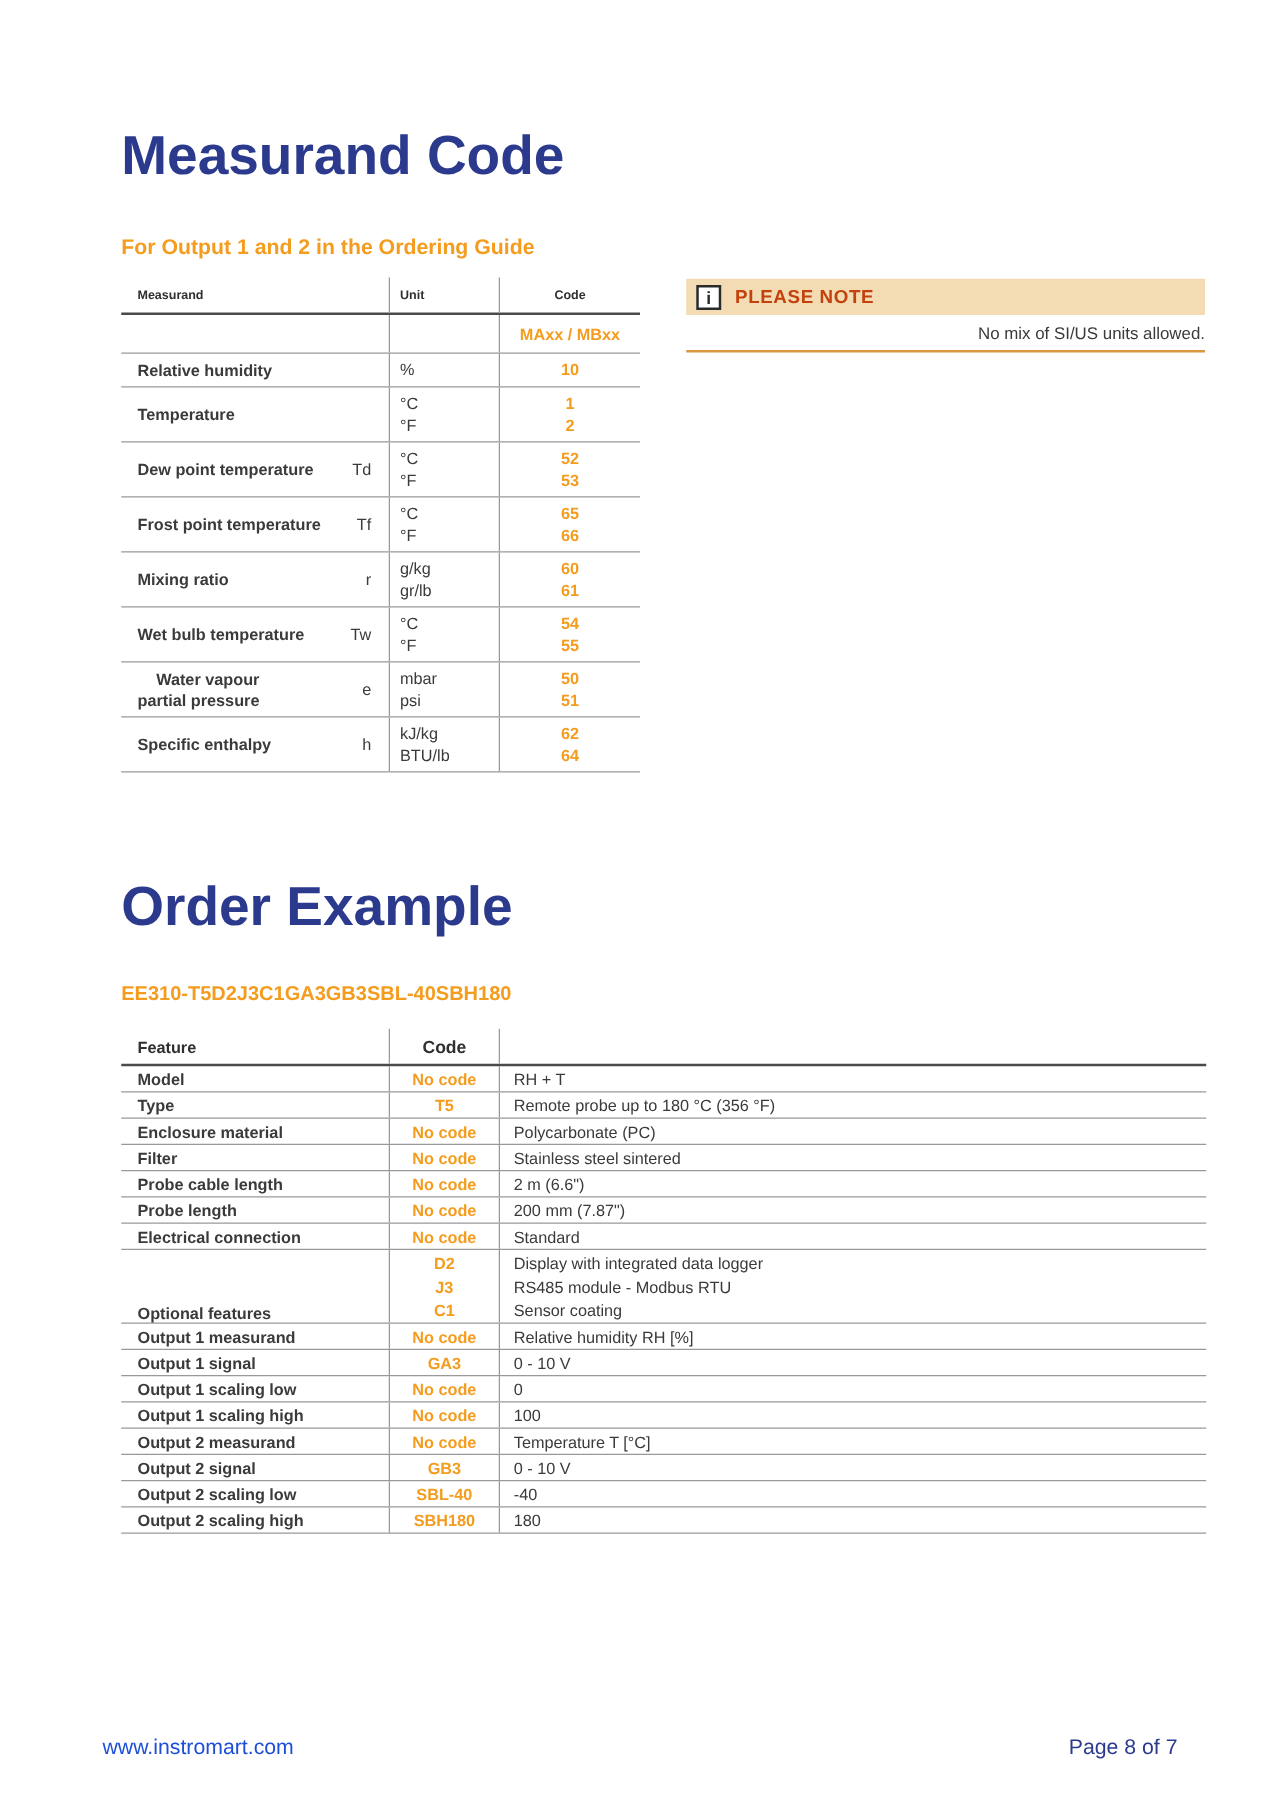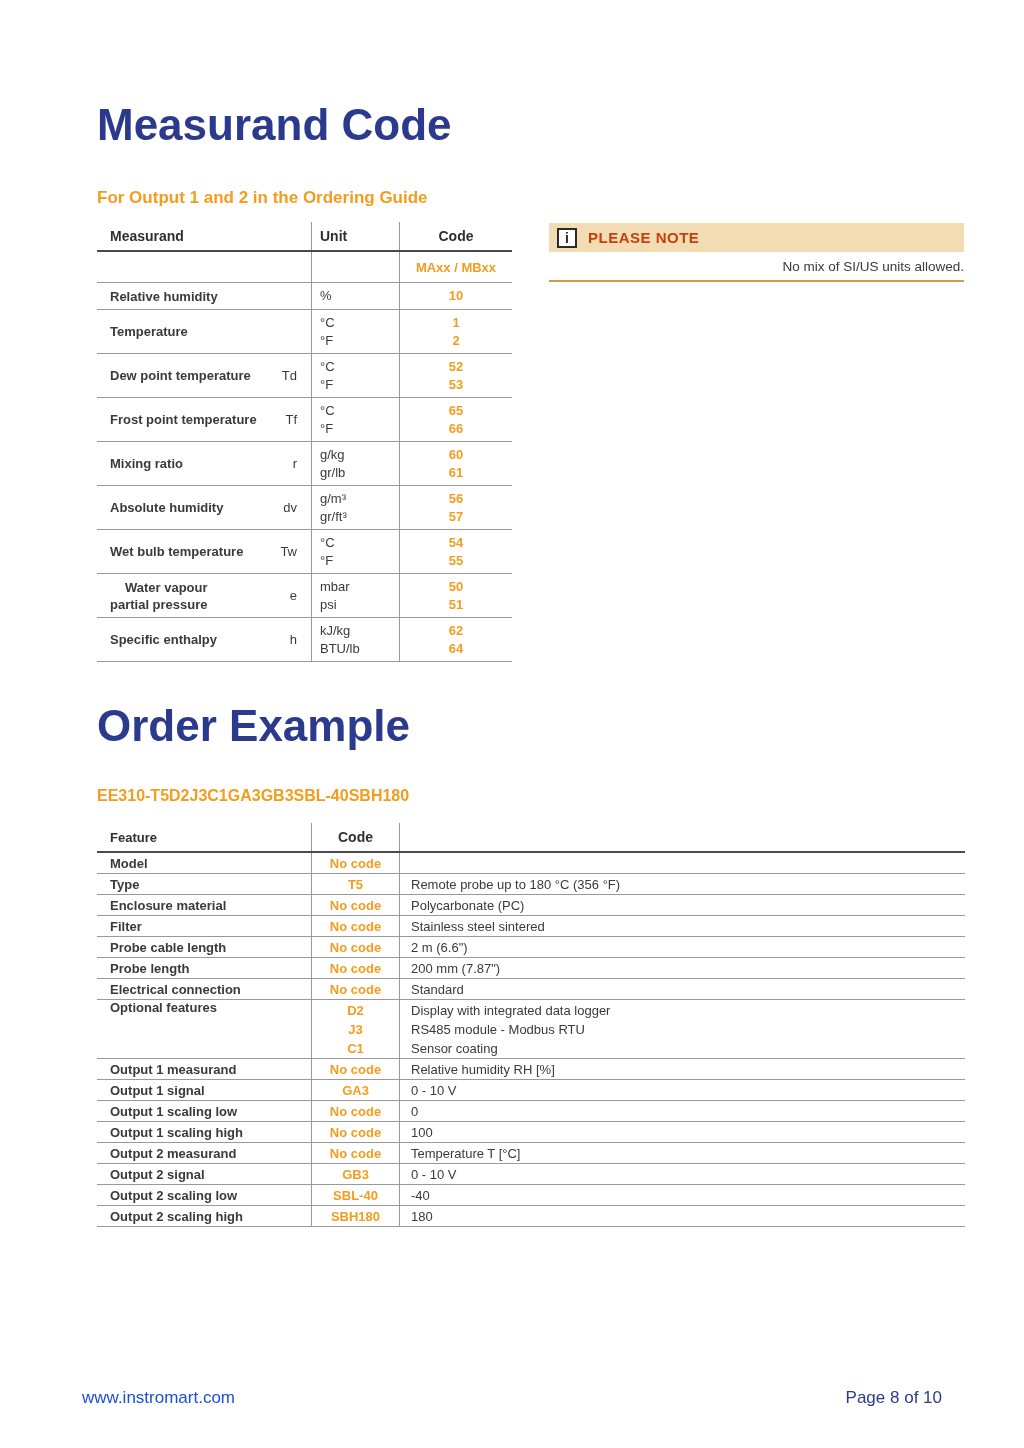--- a/index.html
+++ b/index.html
@@ -10,21 +10,21 @@
   #title-measurand { top:103px; }
   #title-order { top:704px; }
 
   .sec-subtitle { position:absolute; left:97px; font-size:17px; font-weight:bold; color:#f49c1e; }
   #subtitle-measurand { top:188px; }
   #order-code { top:787px; font-size:16px; }
 
   
   #measurand-table { position:absolute; left:97px; top:222px; width:415px; font-size:13px; }
   .t1row { display:grid; grid-template-columns:215px 88px 112px; border-bottom:1px solid #999; }
-  .t1row.hdr { height:30px; border-bottom:2px solid #4a4a4a; font-weight:bold; font-size:14px; color:#2f2f2f; }
+  .t1row.hdr { height:30px; border-bottom:2px solid #4a4a4a; font-weight:bold; font-size:10px; color:#2f2f2f; }
   .t1row.sub { height:31px; }
   .t1row.r1 { height:27px; }
   .t1row.r2 { height:44px; }
   .tc { display:flex; align-items:center; }
   .tc.colA { padding-left:13px; border-right:1px solid #999; }
   .tc.colB { padding-left:8px; border-right:1px solid #999; }
   .tc.colC { justify-content:center; text-align:center; }
   .stack { display:flex; flex-direction:column; justify-content:center; line-height:18px; }
   .stack.ctr { align-items:center; }
   .mname { font-weight:bold; display:flex; flex-direction:column; line-height:17px;text-align:right; }
@@ -165,40 +165,20 @@
     <div class="tc colC">
         <div class="stack ctr codeval">
           <span>60</span>
           <span>61</span>
         </div>
       </div>
   </div>
   <div class="t1row r2">
     <div class="tc colA">
         <div class="mname">
-          <span>Absolute humidity</span>
-        </div>
-        <span class="msym">dv</span>
-      </div>
-    <div class="tc colB">
-        <div class="stack">
-          <span>g/m³</span>
-          <span>gr/ft³</span>
-        </div>
-      </div>
-    <div class="tc colC">
-        <div class="stack ctr codeval">
-          <span>56</span>
-          <span>57</span>
-        </div>
-      </div>
-  </div>
-  <div class="t1row r2">
-    <div class="tc colA">
-        <div class="mname">
           <span>Wet bulb temperature</span>
         </div>
         <span class="msym">Tw</span>
       </div>
     <div class="tc colB">
         <div class="stack">
           <span>°C</span>
           <span>°F</span>
         </div>
       </div>
@@ -269,20 +249,23 @@
     <div class="cc">Code</div>
   </div>
 
   <div class="t2row">
     <div class="fc">
         <span>Model</span>
       </div>
     <div class="cc codeval">
         <span>No code</span>
       </div>
+    <div class="dc">
+        <span>RH + T</span>
+      </div>
   </div>
   <div class="t2row">
     <div class="fc">
         <span>Type</span>
       </div>
     <div class="cc codeval">
         <span>T5</span>
       </div>
     <div class="dc">
         <span>Remote probe up to 180 °C (356 °F)</span>
@@ -337,21 +320,21 @@
         <span>Electrical connection</span>
       </div>
     <div class="cc codeval">
         <span>No code</span>
       </div>
     <div class="dc">
         <span>Standard</span>
       </div>
   </div>
   <div class="t2row multi">
-    <div class="fc" style="align-items:flex-start;">
+    <div class="fc" style="align-items:flex-end;">
         <span>Optional features</span>
       </div>
     <div class="cc codeval">
       <span>D2</span>
       <span>J3</span>
       <span>C1</span>
     </div>
     <div class="dc">
       <span>Display with integrated data logger</span>
       <span>RS485 module - Modbus RTU</span>
@@ -442,13 +425,13 @@
     <div class="cc codeval">
         <span>SBH180</span>
       </div>
     <div class="dc">
         <span>180</span>
       </div>
   </div>
 </div>
 
 <div id="footer-left">www.instromart.com</div>
-<div id="footer-right">Page 8 of 10</div>
+<div id="footer-right">Page 8 of 7</div>
 
 </body></html>

